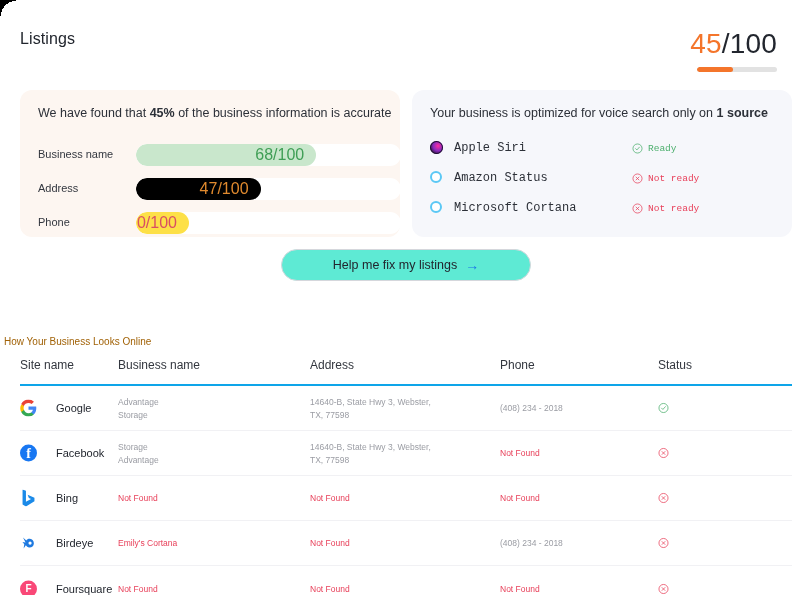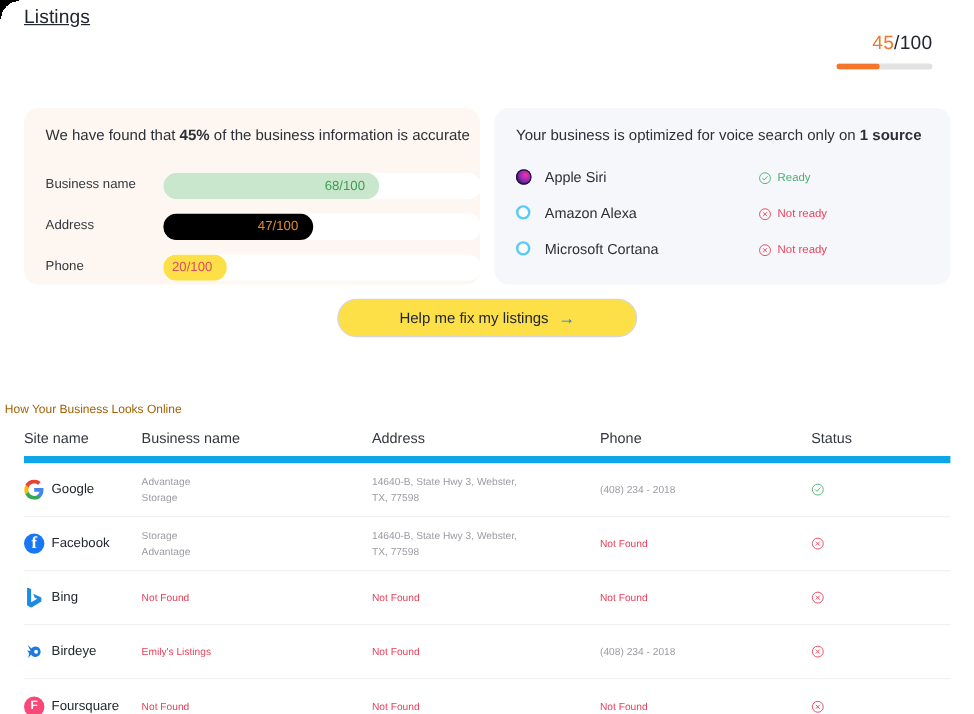--- a/index.html
+++ b/index.html
@@ -20,38 +20,37 @@
     position: absolute;
     left: 0;
     width: 812px;
   }
   .card-top { top: 0; height: 300px; }
   .card-bottom { top: 310px; height: 285px; }
 
   
   .page-title {
     position: absolute;
-    left: 20px; top: 6px;
+    left: 20px; top: 30px;
     font-size: 16px;
     color: #22262e;
     letter-spacing: .1px;
-    text-decoration: underline;
   }
   .page-desc {
     position: absolute;
     left: 20px; top: 44px;
     width: 520px;
     font-size: 12.5px;
     line-height: 19px;
     color: #30343c;
   }
 
   
   .score-wrap { position: absolute; right: 35px; top: 28px; text-align: right; }
-  .score-line { font-size: 16px; letter-spacing: .2px; white-space: nowrap; }
+  .score-line { font-size: 28px; letter-spacing: .2px; white-space: nowrap; text-align: center; }
   .score-num { color: #f4752b; }
   .score-sep { color: #22262e; }
   .score-den { color: #22262e; }
   .score-bar {
     margin-top: 7px;
     margin-left: auto;
     width: 80px; height: 5px;
     border-radius: 3px;
     background: #e2e2e2;
     overflow: hidden;
@@ -90,30 +89,30 @@
   }
   .bar-fill {
     height: 100%;
     border-radius: 11px;
     position: relative;
   }
   .bar-value {
     position: absolute;
     right: 12px; top: 0;
     line-height: 22px;
-    font-size: 11px;
+    font-size: 16px;
   }
 
   
   .panel-voice {
     left: 412px; top: 90px;
     width: 380px; height: 147px;
     background: #f6f7fb;
   }
-  .voice-row { position: absolute; left: 18px; width: 345px; height: 18px; }
+  .voice-row { position: absolute; left: 18px; width: 345px; height: 18px; font-family: Liberation Mono, monospace; }
   .voice-name {
     position: absolute; left: 24px; top: 1px;
     font-size: 12px; color: #2c3038;
   }
   .voice-status {
     position: absolute; left: 202px; top: 3px;
     font-size: 9.5px;
     display: flex; align-items: center; gap: 5px;
   }
   .st-ready { color: #4caf6d; }
@@ -133,38 +132,38 @@
     background: #ffffff;
   }
 
   
   .cta {
     position: absolute;
     left: 281px; top: 249px;
     width: 250px; height: 32px;
     border: 1px solid #d5d7dc;
     border-radius: 18px;
-    background: #fde047;
+    background: #5eead4;
     display: flex; align-items: center; justify-content: center;
     gap: 8px;
     font-size: 12.5px;
     color: #22262e;
     cursor: pointer;
   }
   .cta-arrow { color: #1a73e8; font-size: 14px; line-height: 1; }
 
   
   .table-title {
     position: absolute; left: 4px; top: 26px;
     font-size: 10px; color: #a16207;
   }
   .tbl { position: absolute; left: 20px; top: 48px; width: 772px; }
   .thead {
     position: relative; height: 28px;
-    border-bottom: 6px solid #0ea5e9;
+    border-bottom: 2px solid #0ea5e9;
   }
   .th {
     position: absolute; top: 0;
     font-size: 12px; color: #33373f;
   }
   .trow {
     position: relative; height: 45px;
     border-bottom: 1px solid #f1f1f4;
   }
   .trow:last-child { border-bottom: none; }
@@ -172,30 +171,30 @@
     position: absolute;
     font-size: 8.5px;
     line-height: 12.5px;
     color: #9a9ca3;
     top: 50%;
     transform: translateY(-50%);
   }
   .td-site {
     font-size: 11px;
     color: #22262e;
-    display: flex; align-items: center; gap: 6px;
+    display: flex; align-items: center; gap: 19px;
   }
   .td.notfound { color: #e8405a; }
 
   
   .c-site { left: 0; }
   .c-biz  { left: 98px; }
   .c-addr { left: 290px; }
   .c-phone{ left: 480px; }
-  .c-status{ left: 656px; }
+  .c-status{ left: 638px; }
 
   
   .ico { width: 17px; height: 17px; position: relative; flex: none; }
   .ico-fb {
     border-radius: 50%;
     background: #1877f2;
     color: #fff;
     font-family: "Liberation Serif", serif;
     font-size: 14px; font-weight: bold;
     display: flex; align-items: center; justify-content: center;
@@ -289,21 +288,21 @@
           <span class="voice-status st-ready">
             <svg class="status-ico" width="11" height="11" viewBox="0 0 16 16">
               <circle cx="8" cy="8" r="6.6" fill="none" stroke="#4caf6d" stroke-width="1.1"></circle>
               <path d="M5.2 8.2l1.9 1.9 3.7-4.1" fill="none" stroke="#4caf6d" stroke-width="1.1" stroke-linecap="round" stroke-linejoin="round"></path>
             </svg>
             <span>Ready</span>
           </span>
         </div>
         <div class="voice-row" style="top: 80px;">
           <span class="dot-ring"></span>
-          <span class="voice-name">Amazon Alexa</span>
+          <span class="voice-name">Amazon Status</span>
           <span class="voice-status st-notready">
             <svg class="status-ico" width="11" height="11" viewBox="0 0 16 16">
               <circle cx="8" cy="8" r="6.6" fill="none" stroke="#e8405a" stroke-width="1.1"></circle>
               <path d="M5.9 5.9l4.2 4.2M10.1 5.9l-4.2 4.2" stroke="#e8405a" stroke-width="1.1" stroke-linecap="round"></path>
             </svg>
             <span>Not ready</span>
           </span>
         </div>
         <div class="voice-row" style="top: 110px;">
           <span class="dot-ring"></span>
@@ -417,21 +416,21 @@
           <div class="td td-site c-site">
             <span class="ico ico-birdeye">
               <svg width="16" height="16" viewBox="0 0 24 24">
                 <path fill="#1f7ae0" d="M3 3l5 4.5C9 5.8 11 4.8 13.3 5c3.6.3 6.2 3.3 6 6.9-.2 3.7-3.3 6.4-7 6.1-2.2-.2-4-1.4-5-3.2l-3.4 4.7 1-6.2L2.2 9.8l4.6.6z"></path>
                 <circle cx="13.6" cy="11.4" r="2.4" fill="#fff"></circle>
               </svg>
             </span>
             <span>Birdeye</span>
           </div>
           <div class="td c-biz notfound">
-            <div>Emily's Listings</div>
+            <div>Emily's Cortana</div>
           </div>
           <div class="td c-addr notfound">
             <div>Not Found</div>
           </div>
           <div class="td c-phone">
             <div>(408) 234 - 2018</div>
           </div>
           <div class="td c-status">
             <svg class="status-ico" width="11" height="11" viewBox="0 0 16 16">
               <circle cx="8" cy="8" r="6.6" fill="none" stroke="#e8405a" stroke-width="1.1"></circle>

